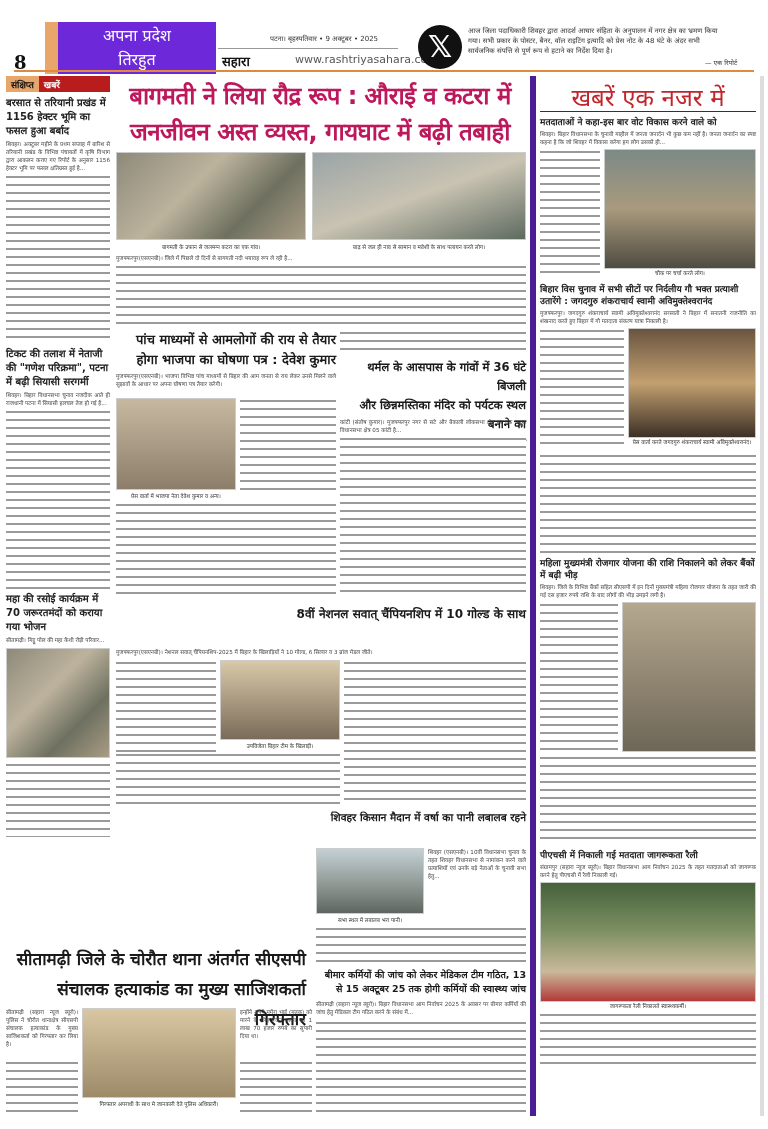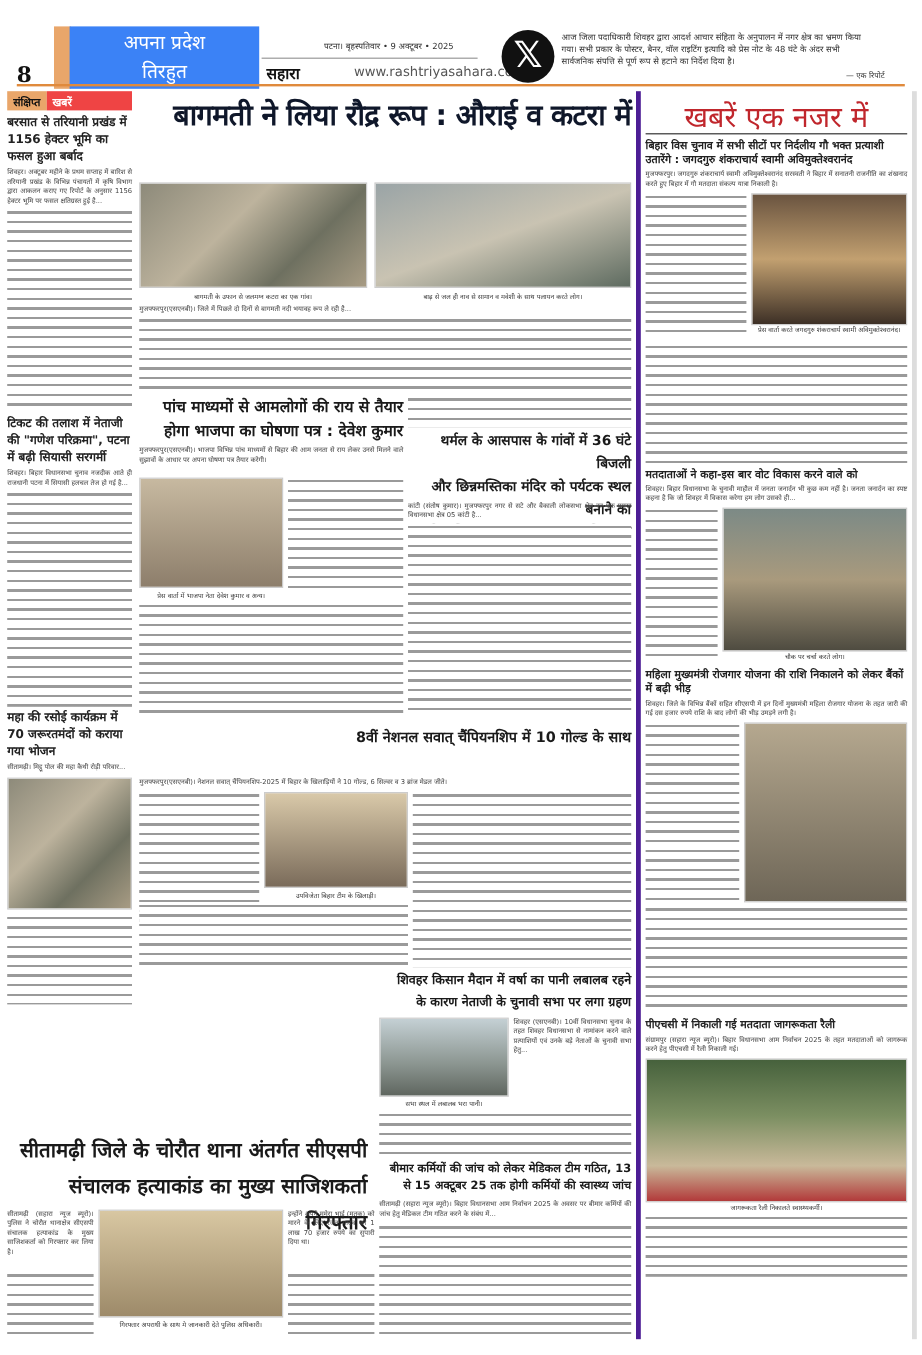--- a/index.html
+++ b/index.html
@@ -1,40 +1,40 @@
 <!DOCTYPE html>
 <html><head>
 <meta charset="utf-8">
 <style>
 *{box-sizing:border-box;margin:0;padding:0}
 body{width:768px;height:1129px;background:#fff;font-family:"DejaVu Sans",sans-serif;color:#222;position:relative;overflow:hidden}
 .abs{position:absolute}
 .masthead-num{left:14px;top:52px;font:bold 18px "DejaVu Serif",serif;color:#111}
 .masthead-band{left:45px;top:22px;width:14px;height:52px;background:#e9a66a}
-.masthead-box{left:58px;top:22px;width:158px;height:52px;background:#3b82f6;color:#fff;text-align:center;font:16px "DejaVu Sans",sans-serif;line-height:24px;padding-top:2px}
+.masthead-box{left:58px;top:22px;width:158px;height:52px;background:#6d28d9;color:#fff;text-align:center;font:16px "DejaVu Sans",sans-serif;line-height:24px;padding-top:2px}
 .meta-line{left:270px;top:34px;font-size:7px;color:#333}
 .meta-brand{left:222px;top:52px;font:bold 13px "DejaVu Sans",sans-serif;color:#111}
 .meta-url{left:295px;top:53px;font-size:11px;color:#555}
 .meta-div{left:218px;top:48px;width:180px;height:1px;background:#999}
 .x-logo{left:418px;top:25px;width:44px;height:44px;border-radius:50%;background:#111;color:#fff;font:bold 30px "DejaVu Sans",sans-serif;text-align:center;line-height:44px}
 .top-note{left:468px;top:26px;width:250px;font-size:7px;line-height:10px;color:#333}
 .top-credit{left:705px;top:58px;font-size:6.5px;color:#333}
 .rule-orange{left:14px;top:70px;width:740px;height:2px;background:#e08a3c}
 .col-left{left:6px;top:76px;width:104px}
 .badge{display:flex;height:16px;margin-bottom:4px}
 .badge .a{background:#e9a66a;color:#111;font:bold 9px "DejaVu Sans",sans-serif;padding:2px 5px}
-.badge .b{background:#ef4444;color:#fff;font:bold 9px "DejaVu Sans",sans-serif;padding:2px 5px;flex:1}
+.badge .b{background:#b91c1c;color:#fff;font:bold 9px "DejaVu Sans",sans-serif;padding:2px 5px;flex:1}
 h3.sh{font:bold 10px "DejaVu Sans",sans-serif;line-height:14px;color:#222;margin:3px 0 2px}
 p.tx{font-size:5.6px;line-height:8px;color:#444;text-align:justify}
 .lines{background:repeating-linear-gradient(#fff 0 2px,#9a9a9a 2px 4px,#fff 4px 8px);}
-.main-head{left:114px;top:78px;width:412px;text-align:right;font:bold 24px "DejaVu Sans",sans-serif;line-height:36px;color:#0f172a;letter-spacing:-0.5px}
+.main-head{left:114px;top:78px;width:412px;text-align:center;font:bold 24px "DejaVu Sans",sans-serif;line-height:36px;color:#be185d;letter-spacing:-0.5px}
 .photo{background:linear-gradient(135deg,#8d8a7a,#bdb39d 40%,#6e7060 70%,#a89c84);border:1px solid #ccc}
 .cap{font-size:5.5px;color:#333;text-align:center}
 .sub-head{font:bold 13px "DejaVu Sans",sans-serif;line-height:20px;color:#1a1a1a;text-align:right}
-.right-col{left:530px;top:76px;width:234px;height:1040px;border-left:4px solid #4c1d95;border-right:4px solid #ddd}
+.right-col{left:530px;top:76px;width:234px;height:1040px;border-left:6px solid #4c1d95;border-right:4px solid #ddd}
 .right-title{font:24px "DejaVu Sans",sans-serif;color:#c0262c;text-align:center;padding-top:4px;height:36px;border-bottom:1px solid #333;margin:0 4px}
 .rh{font:bold 9px "DejaVu Sans",sans-serif;line-height:12px;color:#222;margin:4px 4px 2px}
 .blk{margin:0 4px}
 .bottom-head{left:6px;top:884px;width:434px;font:bold 22px "DejaVu Sans",sans-serif;line-height:36px;color:#1a1a1a;text-align:right}
 </style>
 </head>
 <body>
 
 <div class="abs masthead-num">8</div>
 <div class="abs masthead-band"></div>
@@ -70,20 +70,21 @@
   <div>
     <h3 class="sh">महा की रसोई कार्यक्रम में 70 जरूरतमंदों को कराया गया भोजन</h3>
     <p class="tx">सीतामढ़ी। मिट्ठू पोल की महा कैथी रोड़ी परिवार...</p>
     <div class="photo" style="height:110px;margin-top:4px"></div>
     <div class="lines" style="height:75px;margin-top:4px"></div>
   </div>
 </div>
 
 <div class="abs main-head">
   <div>बागमती ने लिया रौद्र रूप : औराई व कटरा में</div>
+  <div>जनजीवन अस्त व्यस्त, गायघाट में बढ़ी तबाही</div>
 </div>
 <div class="abs photo" style="left:116px;top:152px;width:190px;height:88px"></div>
 <div class="abs photo" style="left:312px;top:152px;width:214px;height:88px;background:linear-gradient(160deg,#9aa4a6,#c9c3b2 50%,#5e6b60)"></div>
 <div class="abs cap" style="left:116px;top:243px;width:190px">बागमती के उफान से जलमग्न कटरा का एक गांव।</div>
 <div class="abs cap" style="left:312px;top:243px;width:214px">बाढ़ से जल ही नाव से सामान व मवेशी के साथ पलायन करते लोग।</div>
 <p class="abs tx" style="left:116px;top:254px;width:410px">मुजफ्फरपुर(एसएनबी)। जिले में पिछले दो दिनों से बागमती नदी भयावह रूप ले रही है...</p>
 <div class="abs lines" style="left:116px;top:264px;width:410px;height:62px"></div>
 
 <div class="abs sub-head" style="left:116px;top:330px;width:220px">
   <div>पांच माध्यमों से आमलोगों की राय से तैयार</div>
@@ -109,21 +110,20 @@
 </div>
 <p class="abs tx" style="left:116px;top:648px;width:410px">मुजफ्फरपुर(एसएनबी)। नेशनल सवात् चैंपियनशिप-2025 में बिहार के खिलाड़ियों ने 10 गोल्ड, 6 सिल्वर व 3 ब्रांज मेडल जीते।</p>
 <div class="abs lines" style="left:116px;top:660px;width:100px;height:110px"></div>
 <div class="abs photo" style="left:220px;top:660px;width:120px;height:80px;background:linear-gradient(#d9c9a9,#7a6b5a)"></div>
 <div class="abs cap" style="left:220px;top:742px;width:120px">उपविजेता बिहार टीम के खिलाड़ी।</div>
 <div class="abs lines" style="left:344px;top:660px;width:182px;height:146px"></div>
 <div class="abs lines" style="left:116px;top:752px;width:224px;height:54px"></div>
 
 <div class="abs sub-head" style="left:316px;top:808px;width:210px;font-size:10.5px;line-height:18px">
   <div>शिवहर किसान मैदान में वर्षा का पानी लबालब रहने</div>
-  <div>के कारण नेताजी के चुनावी सभा पर लगा ग्रहण</div>
 </div>
 <div class="abs photo" style="left:316px;top:848px;width:108px;height:66px;background:linear-gradient(#c4d0d4,#8a948f 60%,#5f665f)"></div>
 <div class="abs cap" style="left:316px;top:916px;width:108px">सभा स्थल में लबालब भरा पानी।</div>
 <p class="abs tx" style="left:428px;top:848px;width:98px">शिवहर (एसएनबी)। 10वीं विधानसभा चुनाव के तहत शिवहर विधानसभा से नामांकन करने वाले प्रत्याशियों एवं उनके बड़े नेताओं के चुनावी सभा हेतु...</p>
 <div class="abs lines" style="left:316px;top:926px;width:210px;height:40px"></div>
 
 <div class="abs sub-head" style="left:316px;top:968px;width:210px;font-size:9.5px;line-height:14px">
   <div>बीमार कर्मियों की जांच को लेकर मेडिकल टीम गठित, 13</div>
   <div>से 15 अक्टूबर 25 तक होगी कर्मियों की स्वास्थ्य जांच</div>
 </div>
@@ -138,42 +138,42 @@
 <div class="abs lines" style="left:6px;top:1060px;width:72px;height:56px"></div>
 <div class="abs photo" style="left:82px;top:1008px;width:154px;height:90px;background:linear-gradient(#d8c7a2,#9d8a69)"></div>
 <div class="abs cap" style="left:82px;top:1100px;width:154px">गिरफ्तार अपराधी के साथ मे जानकारी देते पुलिस अधिकारी।</div>
 <p class="abs tx" style="left:240px;top:1008px;width:72px">इन्होंने अपने ममेरा भाई (मृतक) को मारने के लिए रंजन यादव को 1 लाख 70 हजार रुपये का सुपारी दिया था।</p>
 <div class="abs lines" style="left:240px;top:1060px;width:72px;height:56px"></div>
 
 <div class="abs right-col">
   <div class="right-title">खबरें एक नजर में</div>
 
   <div>
+    <div class="rh">मतदाताओं ने कहा-इस बार वोट विकास करने वाले को</div>
+    <p class="tx blk">शिवहर। बिहार विधानसभा के चुनावी माहौल में जनता जनार्दन भी कुछ कम नहीं है। जनता जनार्दन का स्पष्ट कहना है कि जो शिवहर में विकास करेगा हम लोग उसको ही...</p>
+    <div style="display:flex;gap:4px;margin:3px 4px 0">
+      <div class="lines" style="width:60px;height:130px"></div>
+      <div style="flex:1">
+        <div class="photo" style="height:120px;background:linear-gradient(#7c8a86,#a99a7d 50%,#4e4b40)"></div>
+        <div class="cap">चौक पर चर्चा करते लोग।</div>
+      </div>
+    </div>
+  </div>
+
+  <div>
     <div class="rh">बिहार विस चुनाव में सभी सीटों पर निर्दलीय गौ भक्त प्रत्याशी उतारेंगे : जगदगुरु शंकराचार्य स्वामी अविमुक्तेश्वरानंद</div>
     <p class="tx blk">मुजफ्फरपुर। जगदगुरु शंकराचार्य स्वामी अविमुक्तेश्वरानंद सरस्वती ने बिहार में सनातनी राजनीति का शंखनाद करते हुए बिहार में गौ मतदाता संकल्प यात्रा निकाली है।</p>
     <div style="display:flex;gap:4px;margin:3px 4px 0">
       <div class="lines" style="width:84px;height:122px"></div>
       <div style="flex:1">
         <div class="photo" style="height:110px;background:linear-gradient(#6a5440,#c2a070 50%,#3d3026)"></div>
         <div class="cap">प्रेस वार्ता करते जगदगुरु शंकराचार्य स्वामी अविमुक्तेश्वरानंद।</div>
       </div>
     </div>
     <div class="lines blk" style="height:100px;margin-top:3px"></div>
-  </div>
-
-  <div>
-    <div class="rh">मतदाताओं ने कहा-इस बार वोट विकास करने वाले को</div>
-    <p class="tx blk">शिवहर। बिहार विधानसभा के चुनावी माहौल में जनता जनार्दन भी कुछ कम नहीं है। जनता जनार्दन का स्पष्ट कहना है कि जो शिवहर में विकास करेगा हम लोग उसको ही...</p>
-    <div style="display:flex;gap:4px;margin:3px 4px 0">
-      <div class="lines" style="width:60px;height:130px"></div>
-      <div style="flex:1">
-        <div class="photo" style="height:120px;background:linear-gradient(#7c8a86,#a99a7d 50%,#4e4b40)"></div>
-        <div class="cap">चौक पर चर्चा करते लोग।</div>
-      </div>
-    </div>
   </div>
 
   <div>
     <div class="rh">महिला मुख्यमंत्री रोजगार योजना की राशि निकालने को लेकर बैंकों में बढ़ी भीड़</div>
     <p class="tx blk">शिवहर। जिले के विभिन्न बैंकों सहित सीएसपी में इन दिनों मुख्यमंत्री महिला रोजगार योजना के तहत जारी की गई दस हजार रुपये राशि के बाद लोगों की भीड़ उमड़ने लगी है।</p>
     <div style="display:flex;gap:4px;margin:3px 4px 0">
       <div class="lines" style="width:78px;height:150px"></div>
       <div class="photo" style="flex:1;height:150px;background:linear-gradient(#b5a88f,#6e6657)"></div>
     </div>
     <div class="lines blk" style="height:90px;margin-top:3px"></div>

